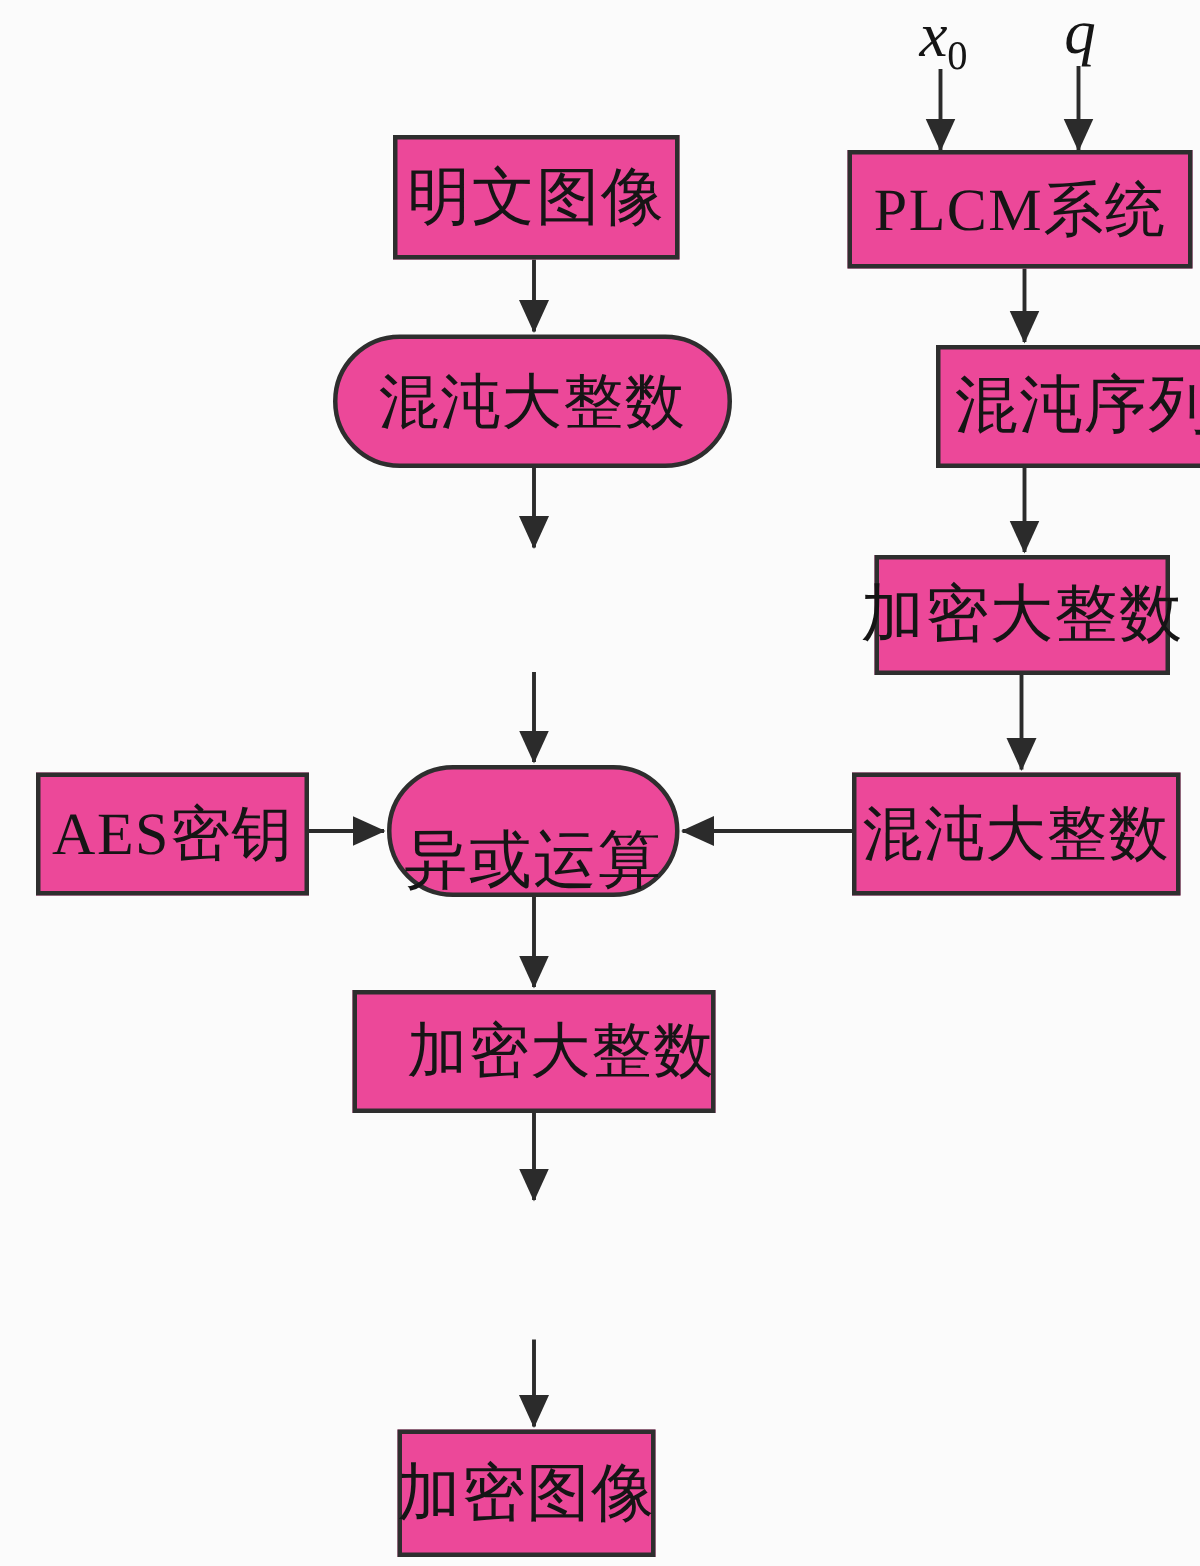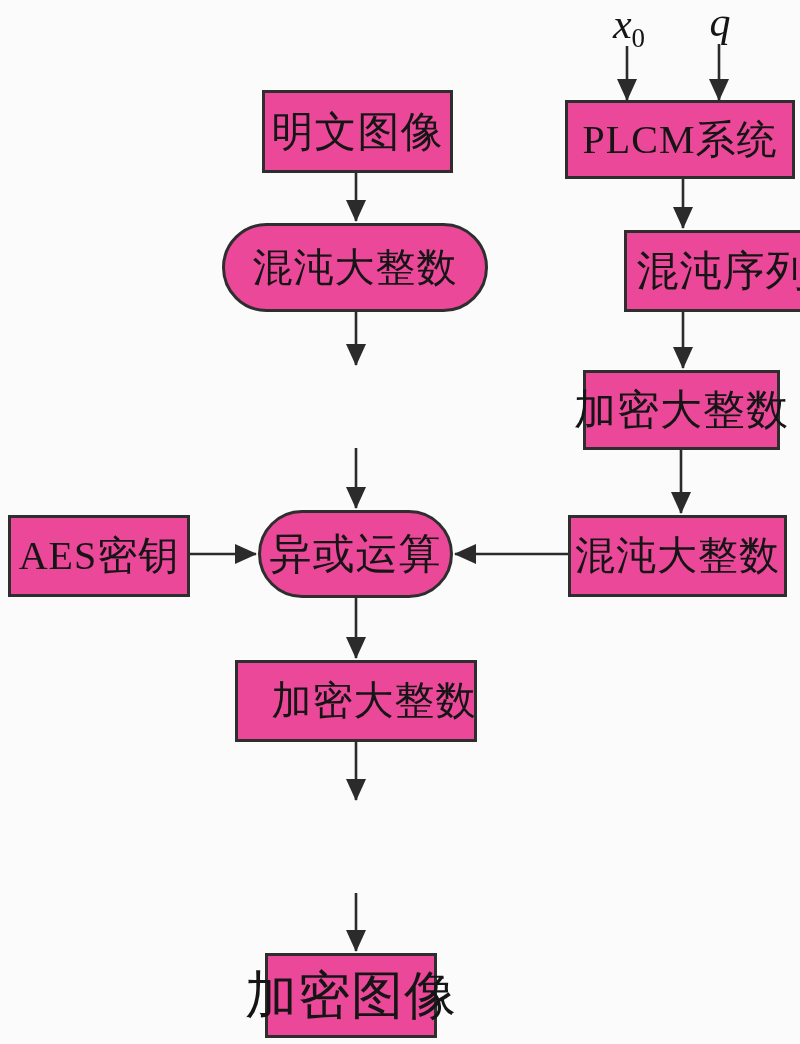--- a/index.html
+++ b/index.html
@@ -36,29 +36,29 @@
     line-height: 1;
     z-index: 2;
     font-family: Liberation Serif, serif;
   }
   .stadium { border-radius: 48px; }
 
   
   #node-plaintext-image  { left: 262px; top:  90px; width: 191px; height:  83px; font-size: 42px; }
   #node-pixels-to-bigint { left: 222px; top: 223px; width: 266px; height:  89px; }
   #node-plaintext-bigint { left: 245px; top: 367px; width: 225px; height:  81px; }
-  #node-aes-key          { left:   8px; top: 515px; width: 182px; height:  82px; }
-  #node-xor-operation    { left: 258px; top: 510px; width: 195px; height:  88px; font-size: 42px; }
+  #node-aes-key          { left:   24px; top: 515px; width: 182px; height:  82px; }
+  #node-xor-operation    { left: 258px; top: 510px; width: 195px; height:  88px; font-size: 42px; align-items: flex-end; }
   #node-plcm-system      { left: 565px; top: 100px; width: 230px; height:  79px; }
   #node-chaotic-sequence { left: 583px; top: 230px; width: 197px; height:  82px; font-size: 42px; margin-left: 41px; }
   #node-chaotic-image    { left: 583px; top: 370px; width: 197px; height:  80px; font-size: 42px; }
   #node-chaotic-bigint   { left: 568px; top: 515px; width: 219px; height:  82px; text-align: right; }
   #node-encrypted-bigint { left: 235px; top: 660px; width: 242px; height:  82px; padding-left: 36px; }
   #node-bigint-to-pixels { left: 228px; top: 802px; width: 259px; height:  93px; }
-  #node-encrypted-image  { left: 265px; top: 953px; width: 172px; height:  85px; font-size: 52px; }
+  #node-encrypted-image  { left: 265px; top: 953px; width: 172px; height:  85px; font-size: 42px; }
 
   .math-label {
     position: absolute;
     display: flex;
     align-items: baseline;
     justify-content: center;
     font-size: 42px;
     font-style: italic;
     z-index: 2;
   }

